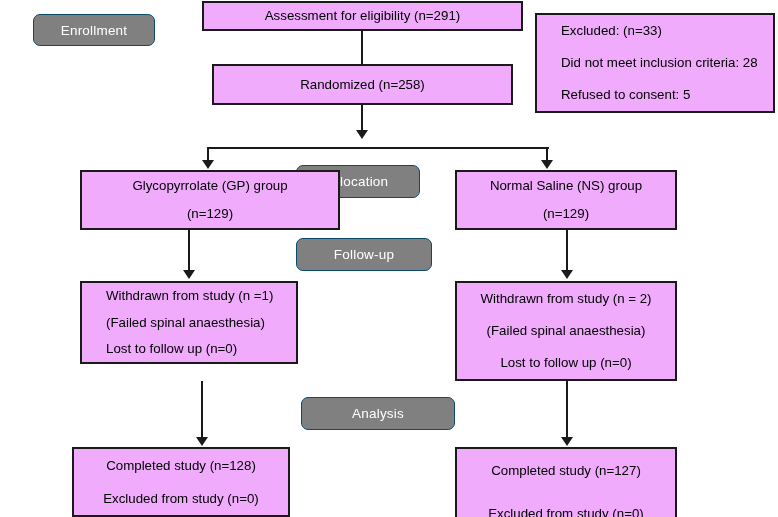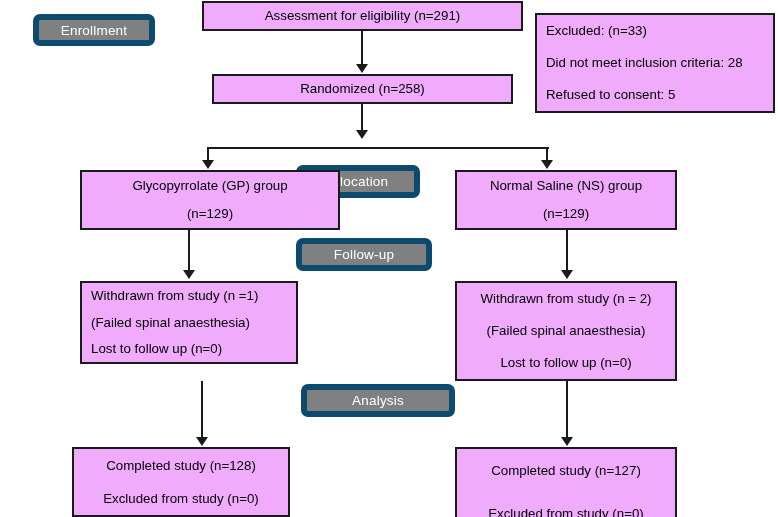--- a/index.html
+++ b/index.html
@@ -7,26 +7,26 @@
        font-family:"Liberation Sans","DejaVu Sans",sans-serif;
        color:#000000;-webkit-font-smoothing:antialiased;}
   #diagram{position:relative;width:778px;height:517px;}
 
   
   .box{position:absolute;box-sizing:border-box;background:#f0abfc;
        border:2px solid #1a1a1a;display:flex;flex-direction:column;
        justify-content:center;}
   .box .line{font-size:13.3px;line-height:1.05;white-space:nowrap;}
   .box.center .line{text-align:center;}
-  .box.left .line{text-align:left;padding-left:9px;}
+  .box.left .line{text-align:left;padding-left:24px;}
   .box.rows{justify-content:space-around;}
 
   
   .banner{position:absolute;box-sizing:border-box;background:#808080;
-          border:6px solid #0c4a6e;border-radius:7px;color:#ffffff;
+          border:1px solid #0c4a6e;border-radius:7px;color:#ffffff;
           display:flex;align-items:center;justify-content:center;
           font-size:13.5px;letter-spacing:.2px;}
 
   
   .vline{position:absolute;background:#1a1a1a;width:2px;}
   .hline{position:absolute;background:#1a1a1a;height:2px;}
   .arrowhead{position:absolute;width:0;height:0;
              border-left:6px solid transparent;
              border-right:6px solid transparent;
              border-top:9px solid #1a1a1a;}
@@ -46,21 +46,21 @@
 
   <div class="box left rows" style="left:535px;top:13px;width:240px;height:100px;">
     <div class="line">Excluded: (n=33)</div>
     <div class="line">Did not meet inclusion criteria: 28</div>
     <div class="line">Refused to consent: 5</div>
   </div>
 
   <div class="vline" style="left:361px;top:31px;height:34px;"></div>
   <div class="arrowhead" style="left:356px;top:64px;"></div>
 
-  <div class="box center" style="left:212px;top:74px;width:301px;height:30px;">
+  <div class="box center" style="left:212px;top:64px;width:301px;height:41px;">
     <div class="line">Randomized (n=258)</div>
   </div>
 
   <div class="vline" style="left:361px;top:104px;height:30px;"></div>
   <div class="arrowhead" style="left:356px;top:130px;"></div>
   <div class="hline" style="left:208px;top:147px;width:341px;"></div>
   <div class="vline" style="left:207px;top:147px;height:16px;"></div>
   <div class="arrowhead" style="left:202px;top:160px;"></div>
   <div class="vline" style="left:546px;top:147px;height:16px;"></div>
   <div class="arrowhead" style="left:541px;top:160px;"></div>
@@ -100,21 +100,21 @@
     <div class="line">(Failed spinal anaesthesia)</div>
     <div class="line">Lost to follow up (n=0)</div>
   </div>
 
   <div class="vline" style="left:201px;top:381px;height:58px;"></div>
   <div class="arrowhead" style="left:196px;top:437px;"></div>
 
   <div class="vline" style="left:566px;top:381px;height:58px;"></div>
   <div class="arrowhead" style="left:561px;top:437px;"></div>
 
-  <div class="banner" style="left:301px;top:384px;width:154px;height:33px;">
+  <div class="banner" style="left:301px;top:397px;width:154px;height:33px;">
     <span>Analysis</span>
   </div>
 
   <div class="box center rows" style="left:72px;top:447px;width:218px;height:70px;">
     <div class="line">Completed study (n=128)</div>
     <div class="line">Excluded from study (n=0)</div>
   </div>
 
   <div class="box center rows" style="left:455px;top:447px;width:222px;height:90px;">
     <div class="line">Completed study (n=127)</div>

